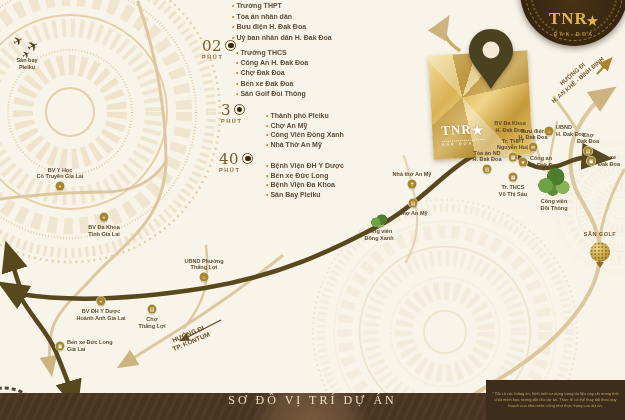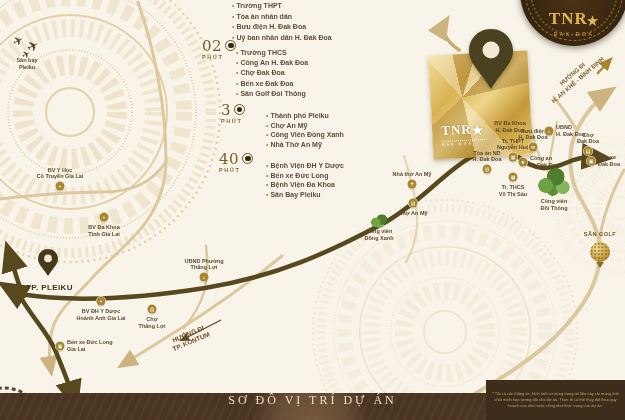--- a/index.html
+++ b/index.html
@@ -358,27 +358,20 @@
         </div>
       </div>
       <div class="mk pos-above golf" style="left: 600px; top: 252px;">
         <div class="ic golf-ball-icon"></div>
         <div class="lbl caps">
           <div>SÂN GOLF</div>
         </div>
       </div>
     </div>
 
-  <div class="citypin">
-    <svg width="22" height="29" viewBox="-24 -32 48 64">
-      <path d="M0,-30 C-14,-30 -22,-19 -22,-8 C-22,4 -11,12 0,30 C11,12 22,4 22,-8 C22,-19 14,-30 0,-30 Z" fill="#473a1b"></path>
-      <circle cy="-9" r="8.5" fill="#f2ead2"></circle>
-    </svg>
-    <div class="cl">TP. PLEIKU</div>
-  </div>
 
   <div class="badge">
     <div class="badge-inner">
       <span class="badge-brand">TNR</span><span class="badge-star">★</span>
       <div class="badge-loc">ĐAK ĐOA</div>
     </div>
   </div>
 
   <div class="dir dir-ankhe">
     <div>HƯỚNG ĐI</div>

